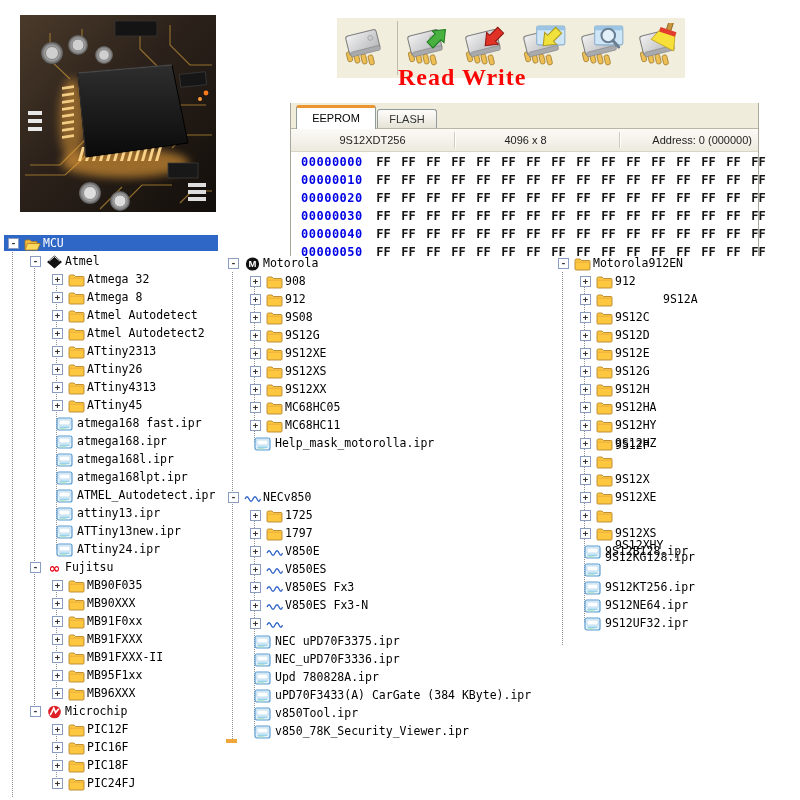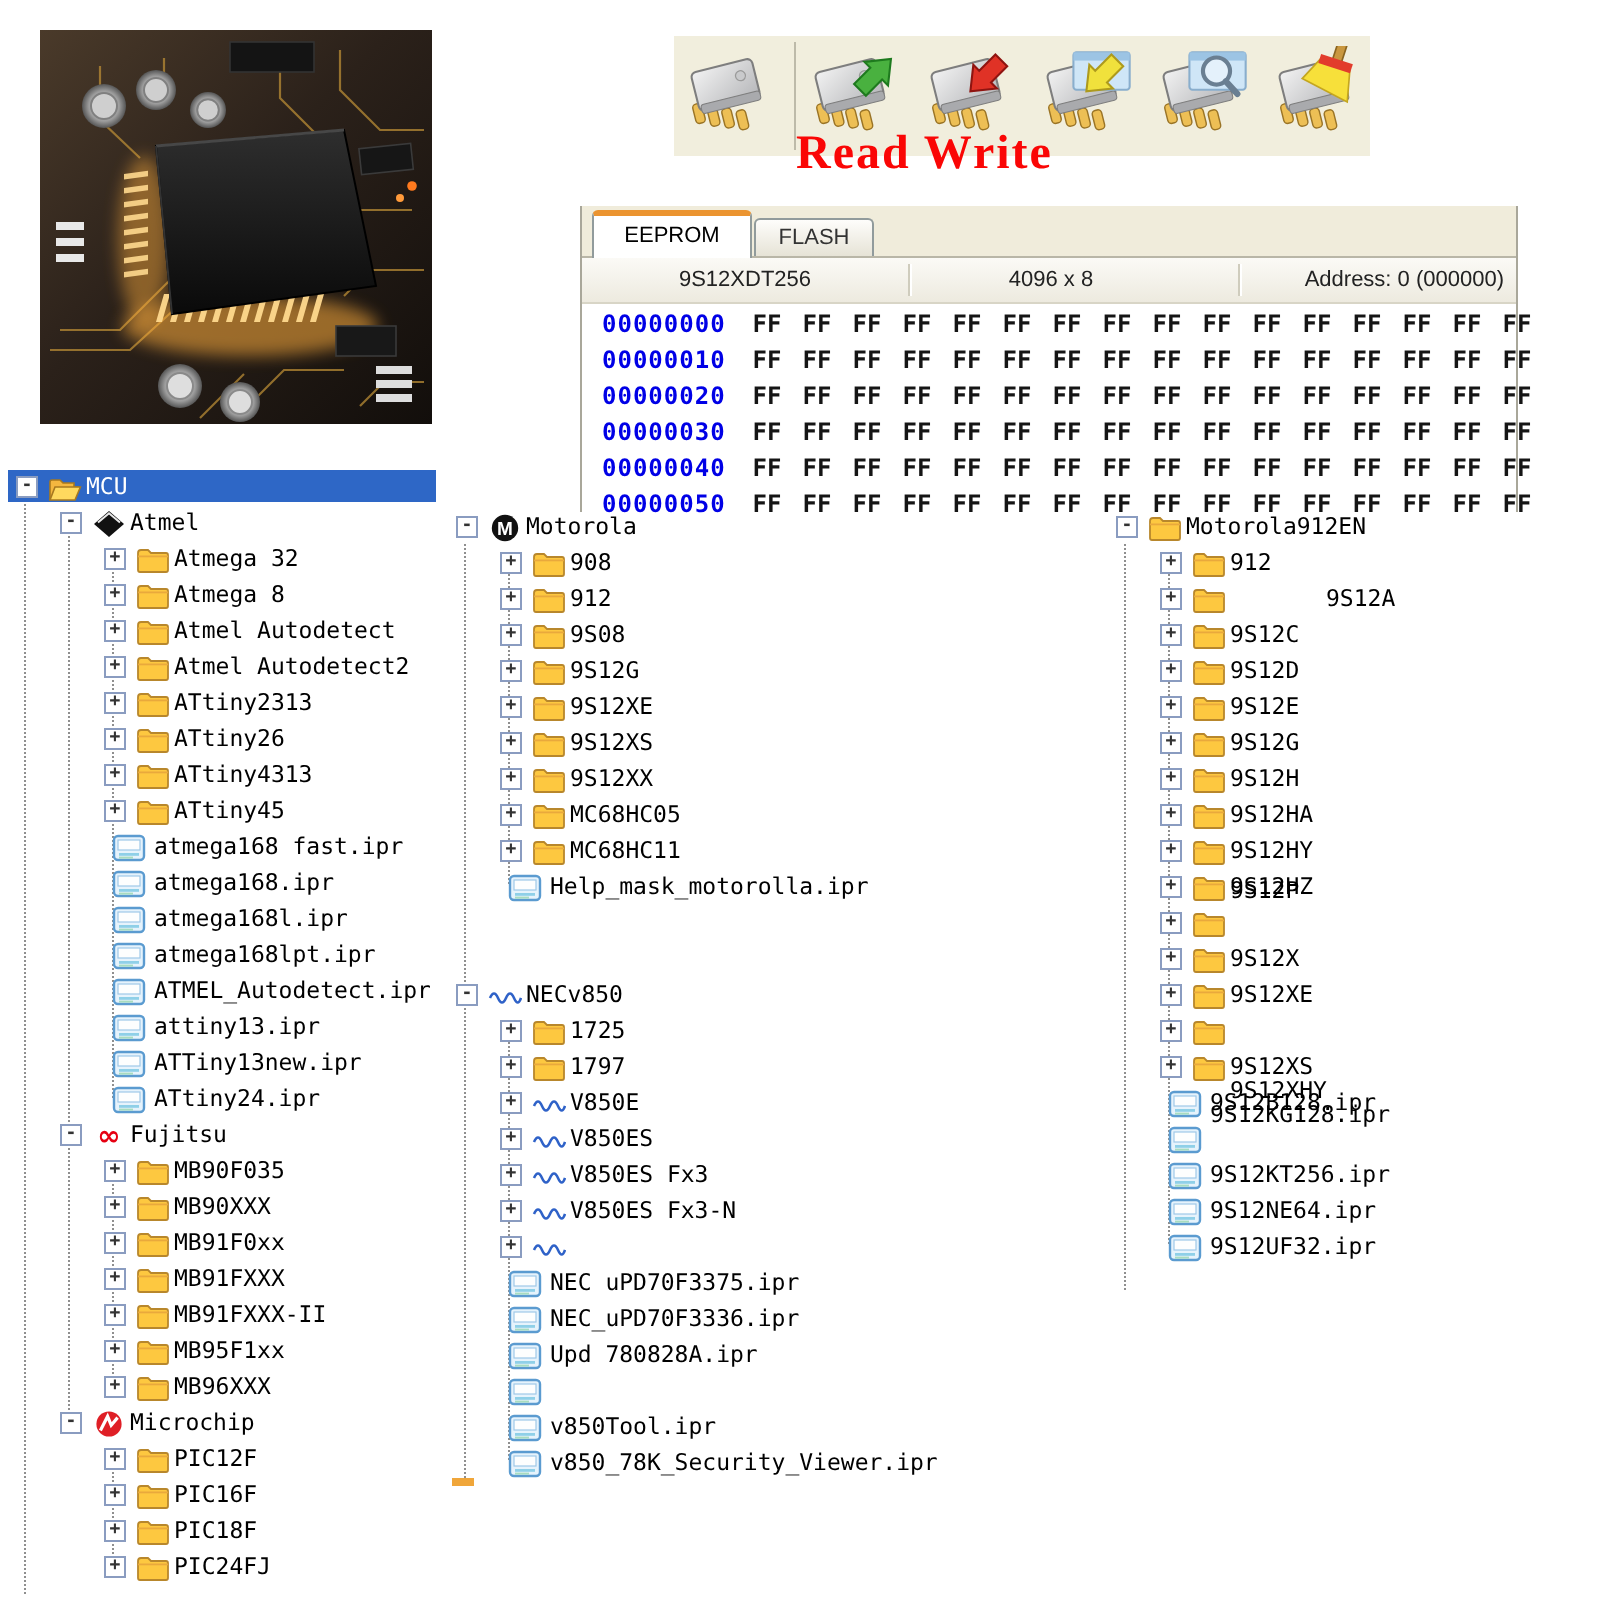--- a/index.html
+++ b/index.html
@@ -671,20 +671,21 @@
       </div>
       <div class="tlabel" style="left: 275px; top: 668px;">Upd 780828A.ipr</div>
       <div class="ticon" style="left: 254px; top: 688.5px;">
         <svg viewBox="0 0 17 14">
           <rect x="1" y="1" width="15" height="12" rx="2" fill="#e6f3fc" stroke="#5b9bd0" stroke-width="1.2"></rect>
           <rect x="3" y="3" width="11" height="5" fill="#fdfefe" stroke="#9fc9e8" stroke-width="0.6"></rect>
           <rect x="3.5" y="9.5" width="10" height="1.4" fill="#8fd0e8"></rect>
           <rect x="3.5" y="11.3" width="7" height="1" fill="#a8dcc0"></rect>
         </svg>
       </div>
+      <div class="tlabel" style="left: 275px; top: 686px;">uPD70F3433(A) CarGate (384 KByte).ipr</div>
       <div class="ticon" style="left: 254px; top: 706.5px;">
         <svg viewBox="0 0 17 14">
           <rect x="1" y="1" width="15" height="12" rx="2" fill="#e6f3fc" stroke="#5b9bd0" stroke-width="1.2"></rect>
           <rect x="3" y="3" width="11" height="5" fill="#fdfefe" stroke="#9fc9e8" stroke-width="0.6"></rect>
           <rect x="3.5" y="9.5" width="10" height="1.4" fill="#8fd0e8"></rect>
           <rect x="3.5" y="11.3" width="7" height="1" fill="#a8dcc0"></rect>
         </svg>
       </div>
       <div class="tlabel" style="left: 275px; top: 704px;">v850Tool.ipr</div>
       <div class="ticon" style="left: 254px; top: 724.5px;">

